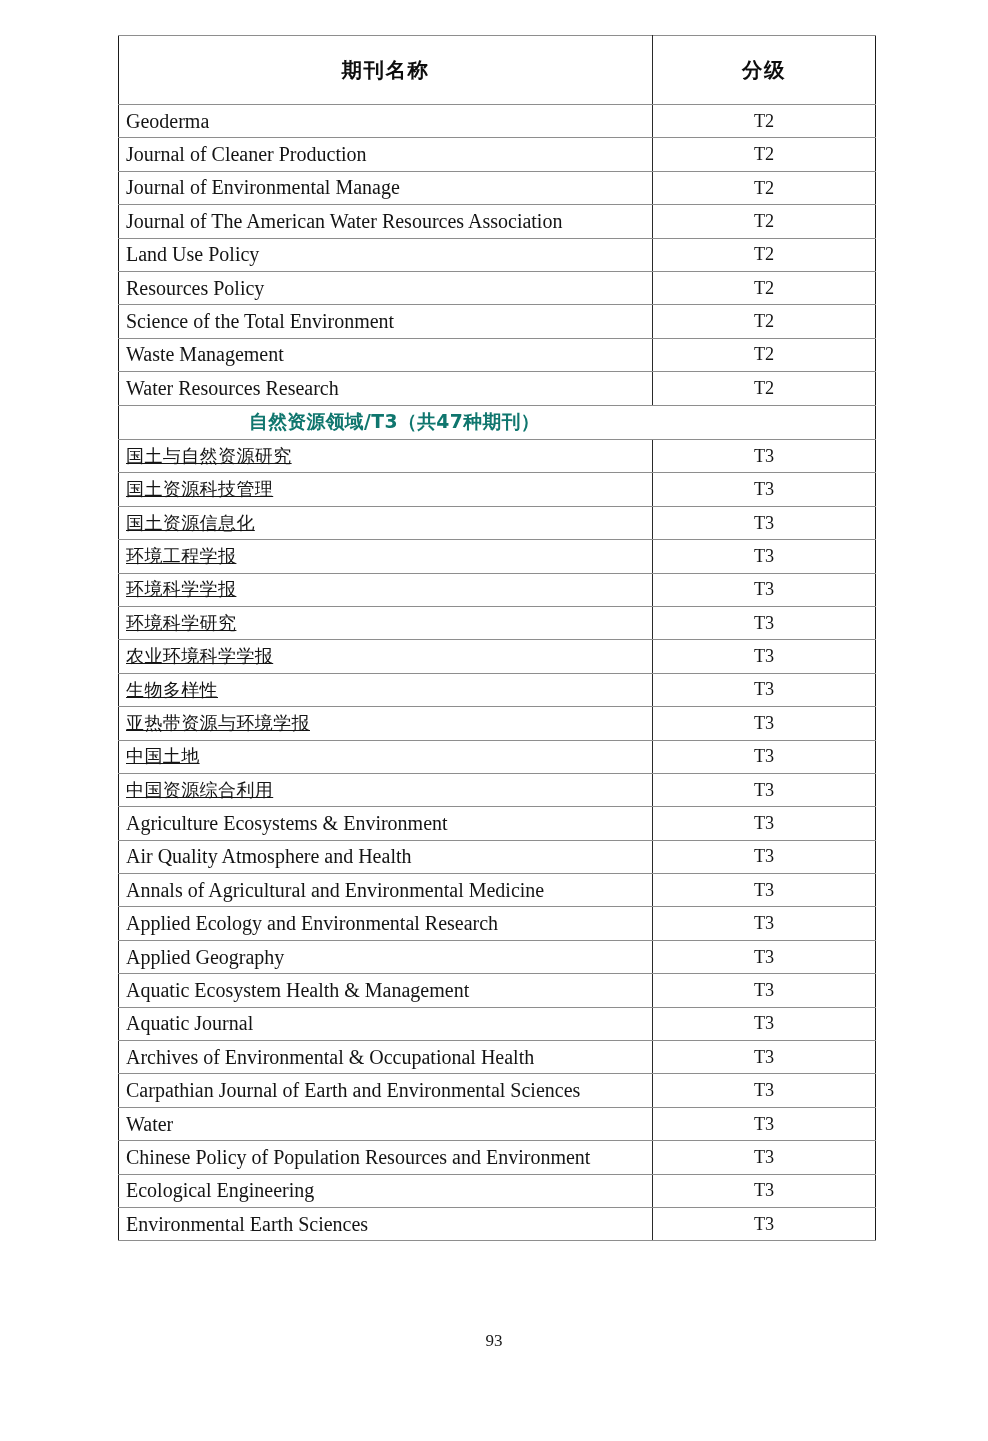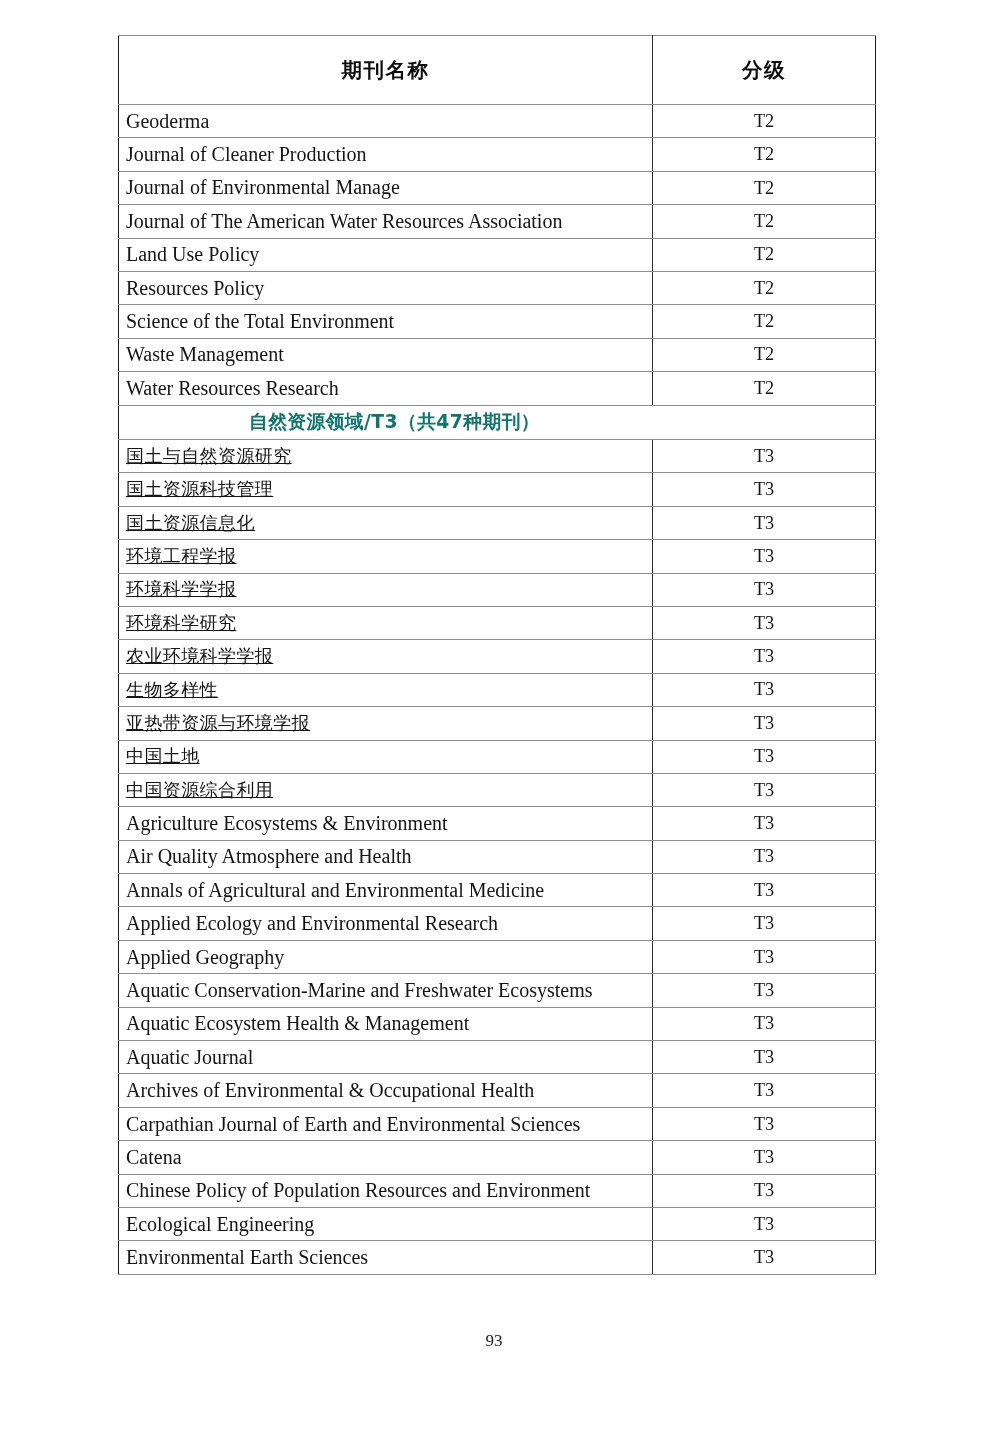--- a/index.html
+++ b/index.html
@@ -351,28 +351,20 @@
         <tr class="data-row">
           <td class="cell-name">
             <span class="name-text">Applied Geography</span>
           </td>
           <td class="cell-grade">
             <span class="grade-text">T3</span>
           </td>
         </tr>
         <tr class="data-row">
           <td class="cell-name">
-            <span class="name-text">Aquatic Conservation-Marine and Freshwater Ecosystems</span>
-          </td>
-          <td class="cell-grade">
-            <span class="grade-text">T3</span>
-          </td>
-        </tr>
-        <tr class="data-row">
-          <td class="cell-name">
             <span class="name-text">Aquatic Ecosystem Health &amp; Management</span>
           </td>
           <td class="cell-grade">
             <span class="grade-text">T3</span>
           </td>
         </tr>
         <tr class="data-row">
           <td class="cell-name">
             <span class="name-text">Aquatic Journal</span>
           </td>
@@ -391,21 +383,21 @@
         <tr class="data-row">
           <td class="cell-name">
             <span class="name-text">Carpathian Journal of Earth and Environmental Sciences</span>
           </td>
           <td class="cell-grade">
             <span class="grade-text">T3</span>
           </td>
         </tr>
         <tr class="data-row">
           <td class="cell-name">
-            <span class="name-text">Catena</span>
+            <span class="name-text">Water</span>
           </td>
           <td class="cell-grade">
             <span class="grade-text">T3</span>
           </td>
         </tr>
         <tr class="data-row">
           <td class="cell-name">
             <span class="name-text">Chinese Policy of Population Resources and Environment</span>
           </td>
           <td class="cell-grade">

